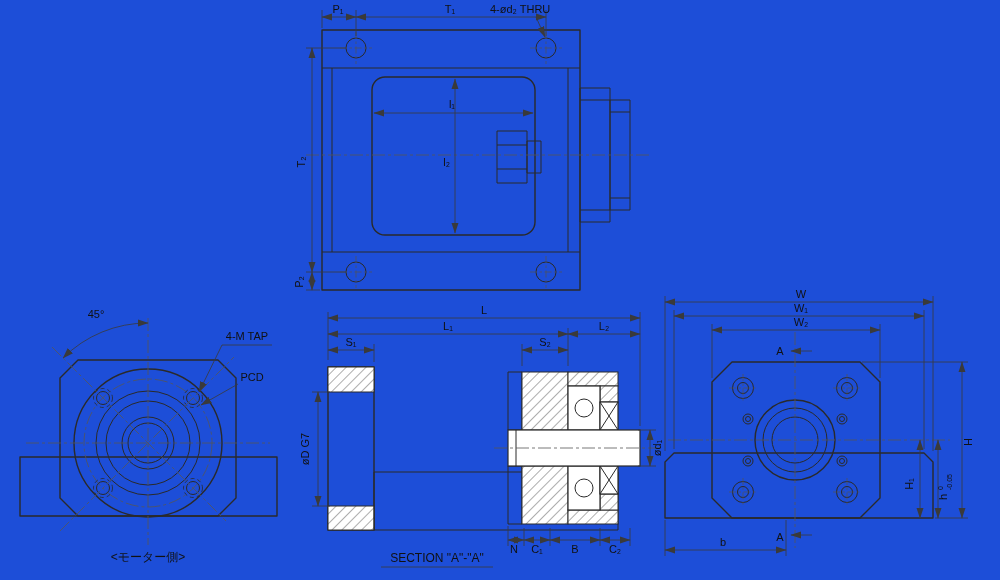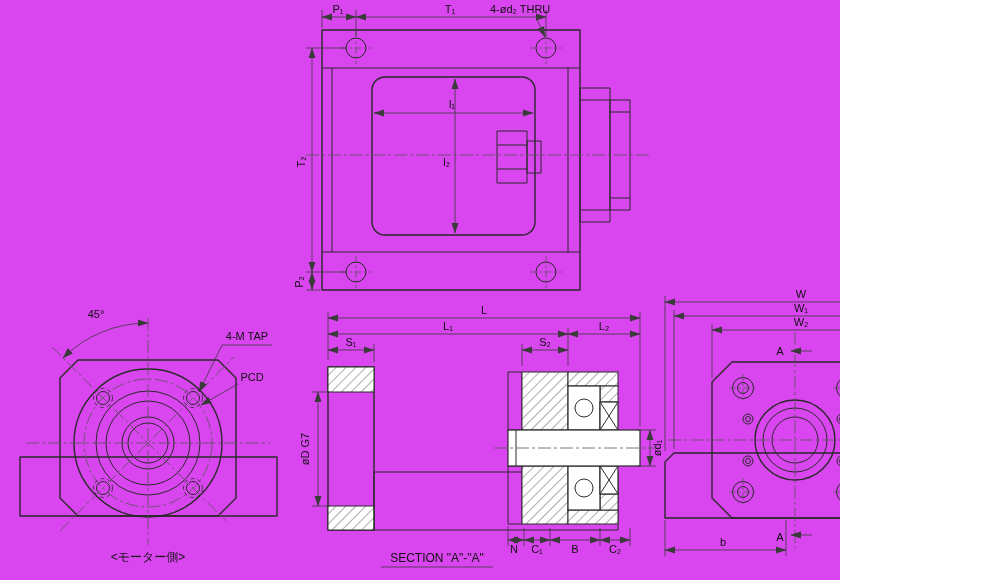--- a/index.html
+++ b/index.html
@@ -1,16 +1,16 @@
 <!DOCTYPE html>
 <html><head>
 <meta charset="utf-8">
 <style>
   html,body{margin:0;padding:0;background:#fff}
-  .stage{position:relative;width:840px;height:580px;background:#d946ef;overflow:hidden}
+  .stage{position:relative;width:1000px;height:580px;background:#1d4ed8;overflow:hidden}
   svg{display:block}
   text{font-family:"Liberation Sans","DejaVu Sans",sans-serif;font-size:11px;fill:#111}
   .sm{font-size:7px}
   .cap{font-size:12px}
   .ol{fill:none;stroke:#2a2a2a;stroke-width:1.4;stroke-linejoin:round}
   .ol2{fill:none;stroke:#2a2a2a;stroke-width:1;stroke-linejoin:round}
   .olw{fill:#fff;stroke:#2a2a2a;stroke-width:1.2}
   .hb{stroke:#2a2a2a;stroke-width:1}
   .cl{fill:none;stroke:#555;stroke-width:.8;stroke-dasharray:13 3 3 3}
   .cl2{fill:none;stroke:#555;stroke-width:.7;stroke-dasharray:7 2.5 2.5 2.5}

